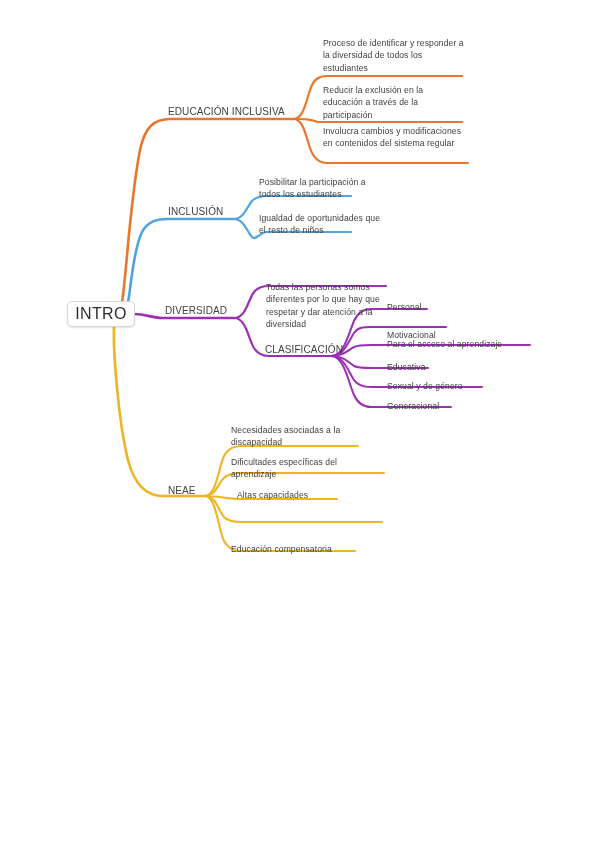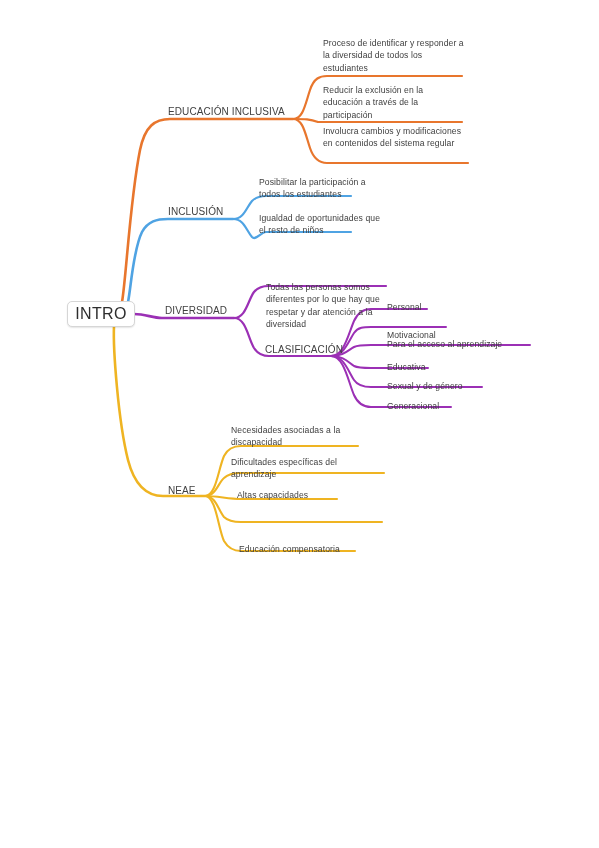--- a/index.html
+++ b/index.html
@@ -144,15 +144,15 @@
 
   <div class="node-label leaf-label" style="left:387px; top:400px;">Generacional</div>
 
   <div class="node-label leaf-label" style="left:231px; top:424px; width:128px;">Necesidades asociadas a la discapacidad</div>
 
   <div class="node-label leaf-label" style="left:231px; top:456px; width:136px;">Dificultades específicas del aprendizaje</div>
 
   <div class="node-label leaf-label" style="left:237px; top:489px;">Altas capacidades</div>
 
 
-  <div class="node-label leaf-label" style="left:231px; top:543px;margin-left:8px;">Educación compensatoria</div>
+  <div class="node-label leaf-label" style="left:231px; top:543px;">Educación compensatoria</div>
 
 </div>
 
 </body></html>

